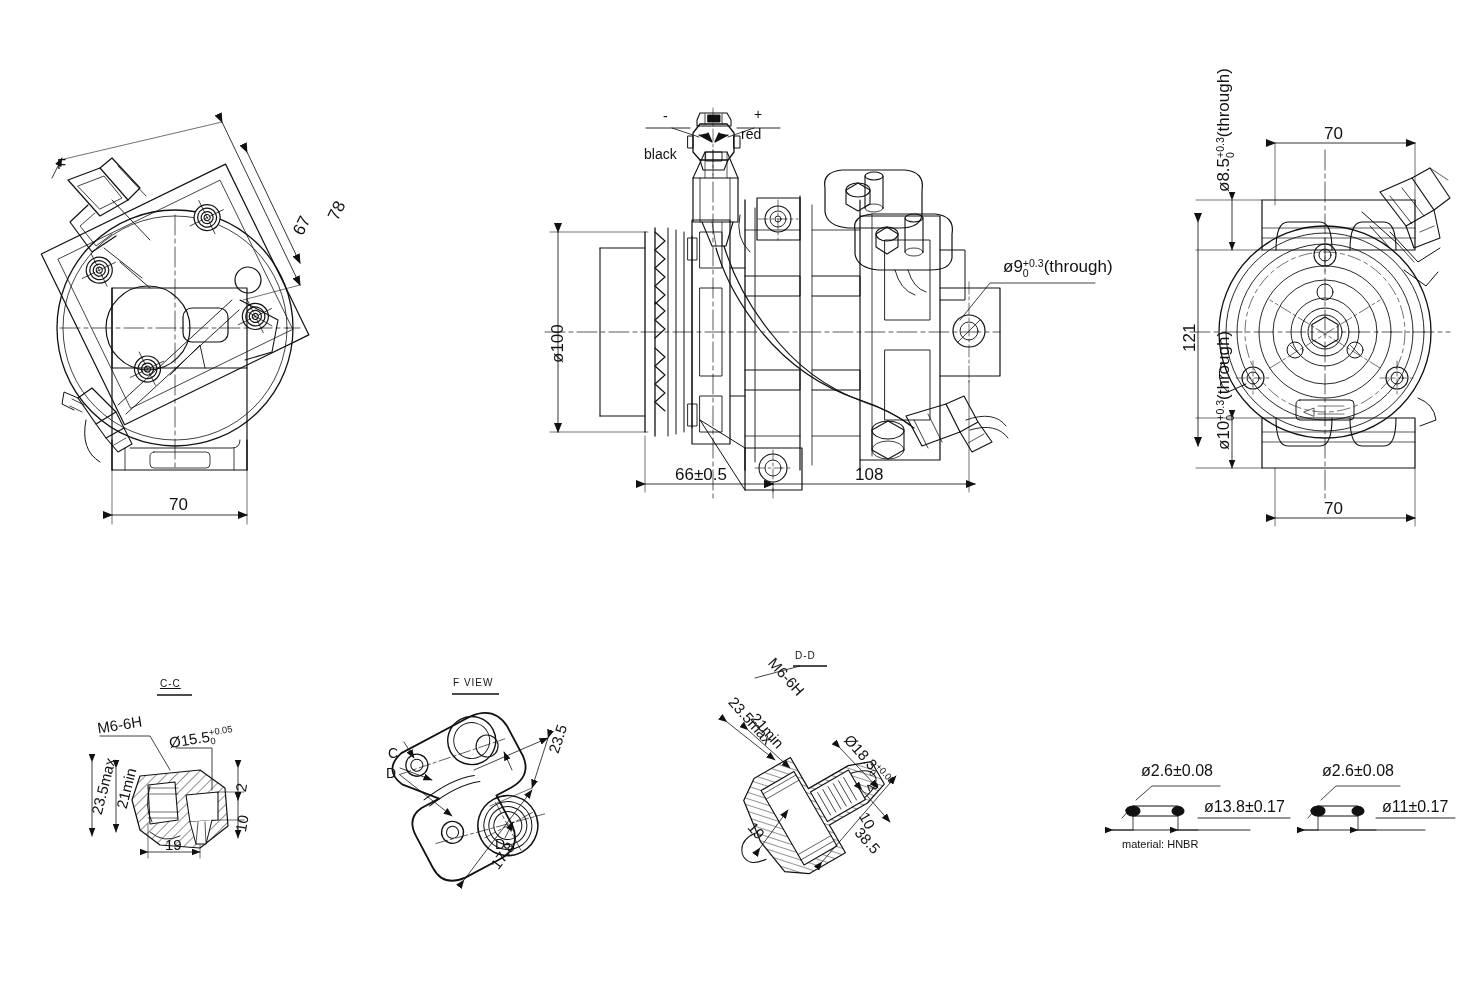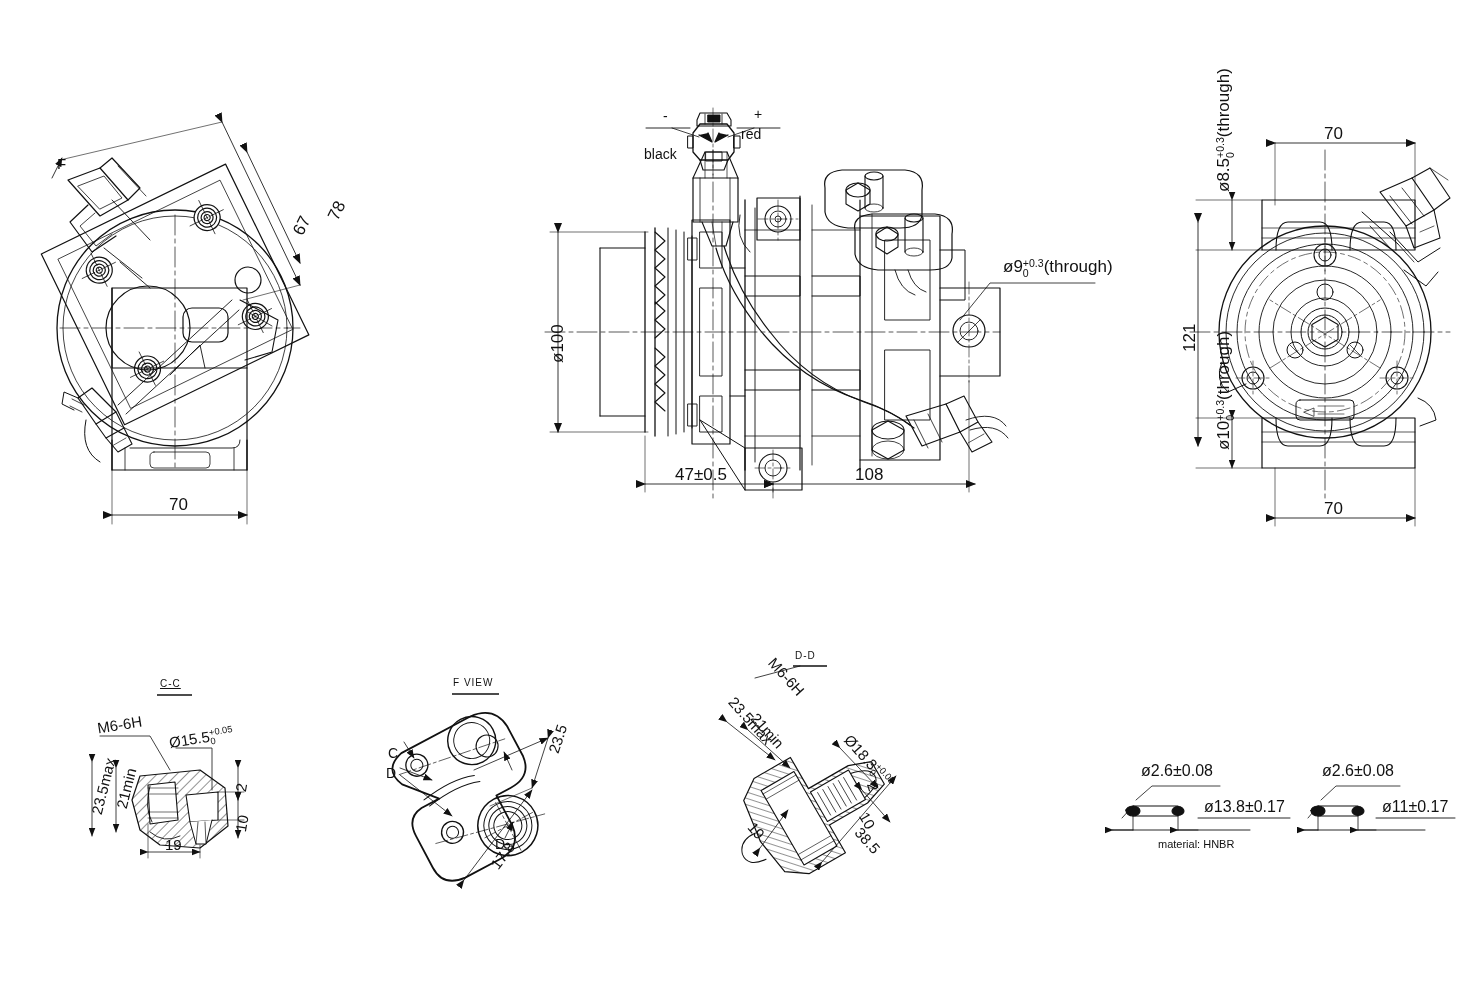--- a/index.html
+++ b/index.html
@@ -6,21 +6,21 @@
   body{
     width:1481px;height:1000px;position:relative;overflow:hidden;
     font-family:"Liberation Sans","DejaVu Sans",sans-serif;
     color:#111;
   }
   #stage{position:absolute;left:0;top:0;width:1481px;height:1000px;}
   svg{display:block;}
   .lbl{position:absolute;white-space:nowrap;font-size:17px;color:#111;
        font-family:"Liberation Sans","DejaVu Sans",sans-serif;}
   .lbl.sm{font-size:13px;}
-  .lbl.xs{font-size:10px;margin-left:36px;}
+  .lbl.xs{font-size:10px;}
   .lbl.vt{font-size:10px;letter-spacing:1px;}
   .rot90{transform:rotate(-90deg);transform-origin:0 0;}
   .tolstack{display:inline-block;vertical-align:middle;font-size:0.62em;
             line-height:0.95em;text-align:left;}
 </style>
 </head>
 <body>
 
 <div id="stage">
 
@@ -509,21 +509,21 @@
 <div class="lbl rot90" style="left:324px;top:215px;transform:rotate(-64deg);">78</div>
 <div class="lbl rot90" style="left:289px;top:230px;transform:rotate(-64deg);">67</div>
 <div class="lbl" style="left:169px;top:495px;">70</div>
 
 <div class="lbl sm" style="left:663px;top:108px;font-size:14px;">-</div>
 <div class="lbl sm" style="left:644px;top:126px;font-size:14px;margin-top:20px;">black</div>
 <div class="lbl sm" style="left:754px;top:106px;font-size:14px;">+</div>
 <div class="lbl sm" style="left:741px;top:126px;font-size:14px;">red</div>
 
 <div class="lbl rot90" style="left:548px;top:363px;">ø100</div>
-<div class="lbl" style="left:675px;top:465px;">47±0.5</div>
+<div class="lbl" style="left:675px;top:465px;">66±0.5</div>
 <div class="lbl" style="left:855px;top:465px;text-align:right;">108</div>
 
 <div class="lbl" style="left:1003px;top:257px;">
   <span>ø9</span><span class="tolstack"><span style="display:block">+0.3</span><span style="display:block">0</span></span><span>(through)</span>
 </div>
 
 <div class="lbl rot90" style="left:1214px;top:192px;">
   <span>ø8.5</span><span class="tolstack"><span style="display:block">+0.3</span><span style="display:block">0</span></span><span>(through)</span>
 </div>
 

